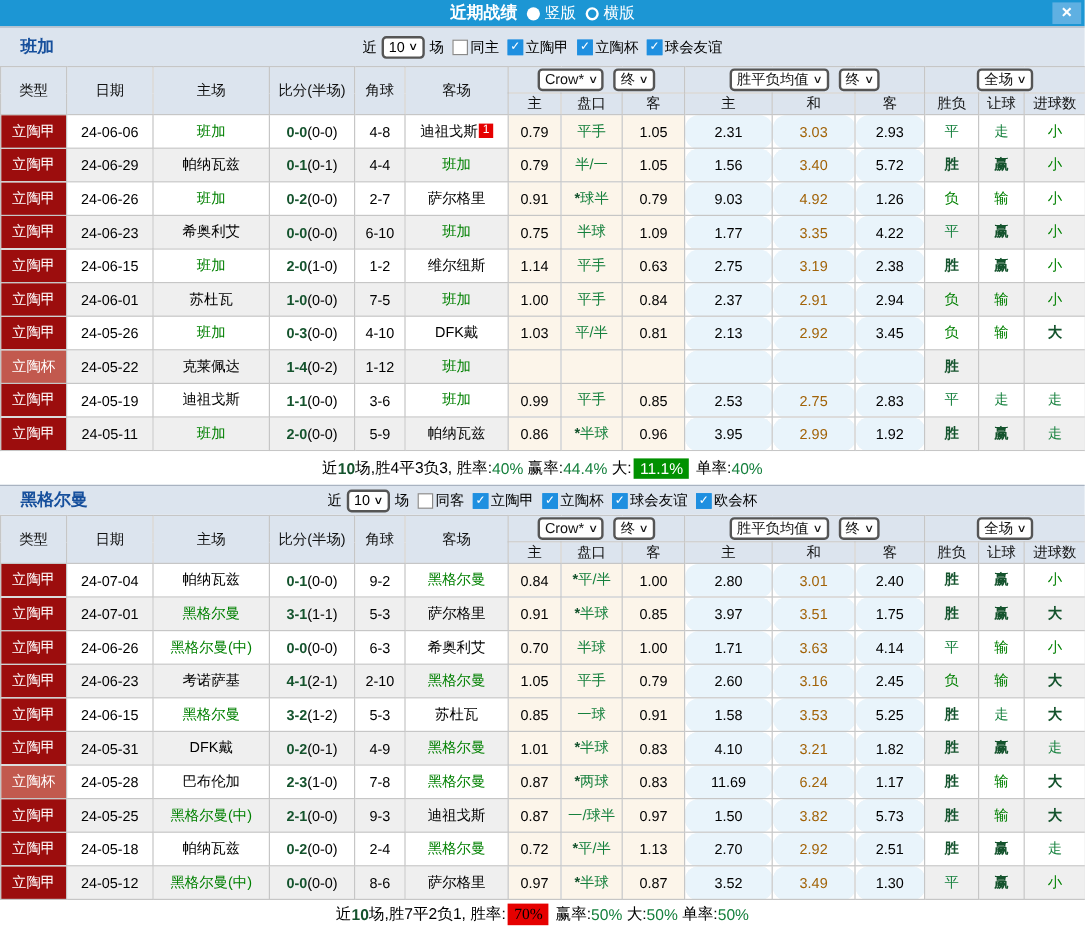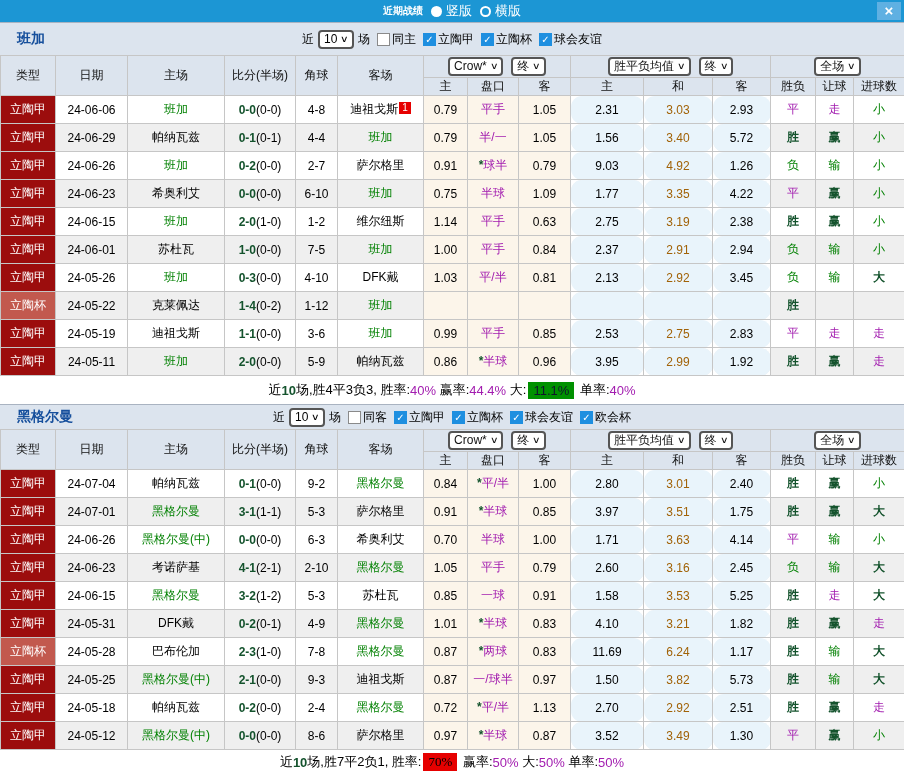--- a/index.html
+++ b/index.html
@@ -8,21 +8,21 @@
     width:904px; height:772px; overflow:hidden;
     font-family:"Liberation Sans","DejaVu Sans",sans-serif;
     background:#fff; color:#000;
   }
   
   .titlebar {
     height:22px; background:#1c96d4; color:#fff;
     display:flex; align-items:center; justify-content:center;
     position:relative; font-size:13px;
   }
-  .titlebar .title { font-weight:bold; font-size:10px; }
+  .titlebar .title { font-weight:bold; font-size:14px; }
   .radio { display:inline-block; border-radius:50%; margin:0 4px 0 8px; }
   .radio.sel { width:11px; height:11px; background:#fff; }
   .radio.unsel { width:11px; height:11px; border:2px solid #fff; background:transparent; }
   .close-btn {
     position:absolute; right:3px; top:2px; width:24px; height:18px;
     background:#5fb0e2; color:#fff; font-size:15px; font-weight:bold;
     text-align:center; line-height:17px; cursor:pointer;
   }
   
   .section-head {
@@ -53,37 +53,37 @@
   thead tr.ctrl-row th { height:22px; }
   thead tr.label-row th { height:18px; }
   tbody td { height:28px; }
   tbody tr.even { background:#efefef; }
   td.type  { background:#9c0d0d; color:#fff; }
   td.type.cup { background:#c2594e; }
   td.tint-odds { background:#fcf5ea; }
   td.tint-avg  { background:#e9f4fb;border-radius:11px; }
   .c-red   { color:#14532d;font-weight:bold; }
   .c-green { color:#008000; }
-  .c-blue  { color:#a21caf;text-align:center; }
+  .c-blue  { color:#15803d;text-align:center; }
   .c-draw  { color:#a16207; }
   .c-black { color:#000; }
   .badge {
     display:inline-block; background:#e60000; color:#fff;
     font-size:10px; line-height:12px; padding:0 3px; margin-left:1px;
     vertical-align:2px;
   }
   
   .summary {
     display:flex; align-items:center; justify-content:center;
     font-size:13px; background:#fff;
   }
   .summary.first { height:28px; }
   .summary.second { height:24px; }
   .summary span { white-space:pre; }
-  .hl-green { background:#009100; color:#0f172a; padding:1px 5px; margin:0 2px; }
+  .hl-green { background:#009100; color:#ffffff; padding:1px 5px; margin:0 2px; }
   .hl-red   { background:#e60000; color:#000000; padding:1px 5px; margin:13px 2px;font-family:Liberation Serif, serif; }
 </style>
 </head>
 <body>
 
 <div class="titlebar">
   <span class="title">近期战绩</span>
   <span class="radio sel"></span>
   <span>竖版</span>
   <span class="radio unsel"></span>

